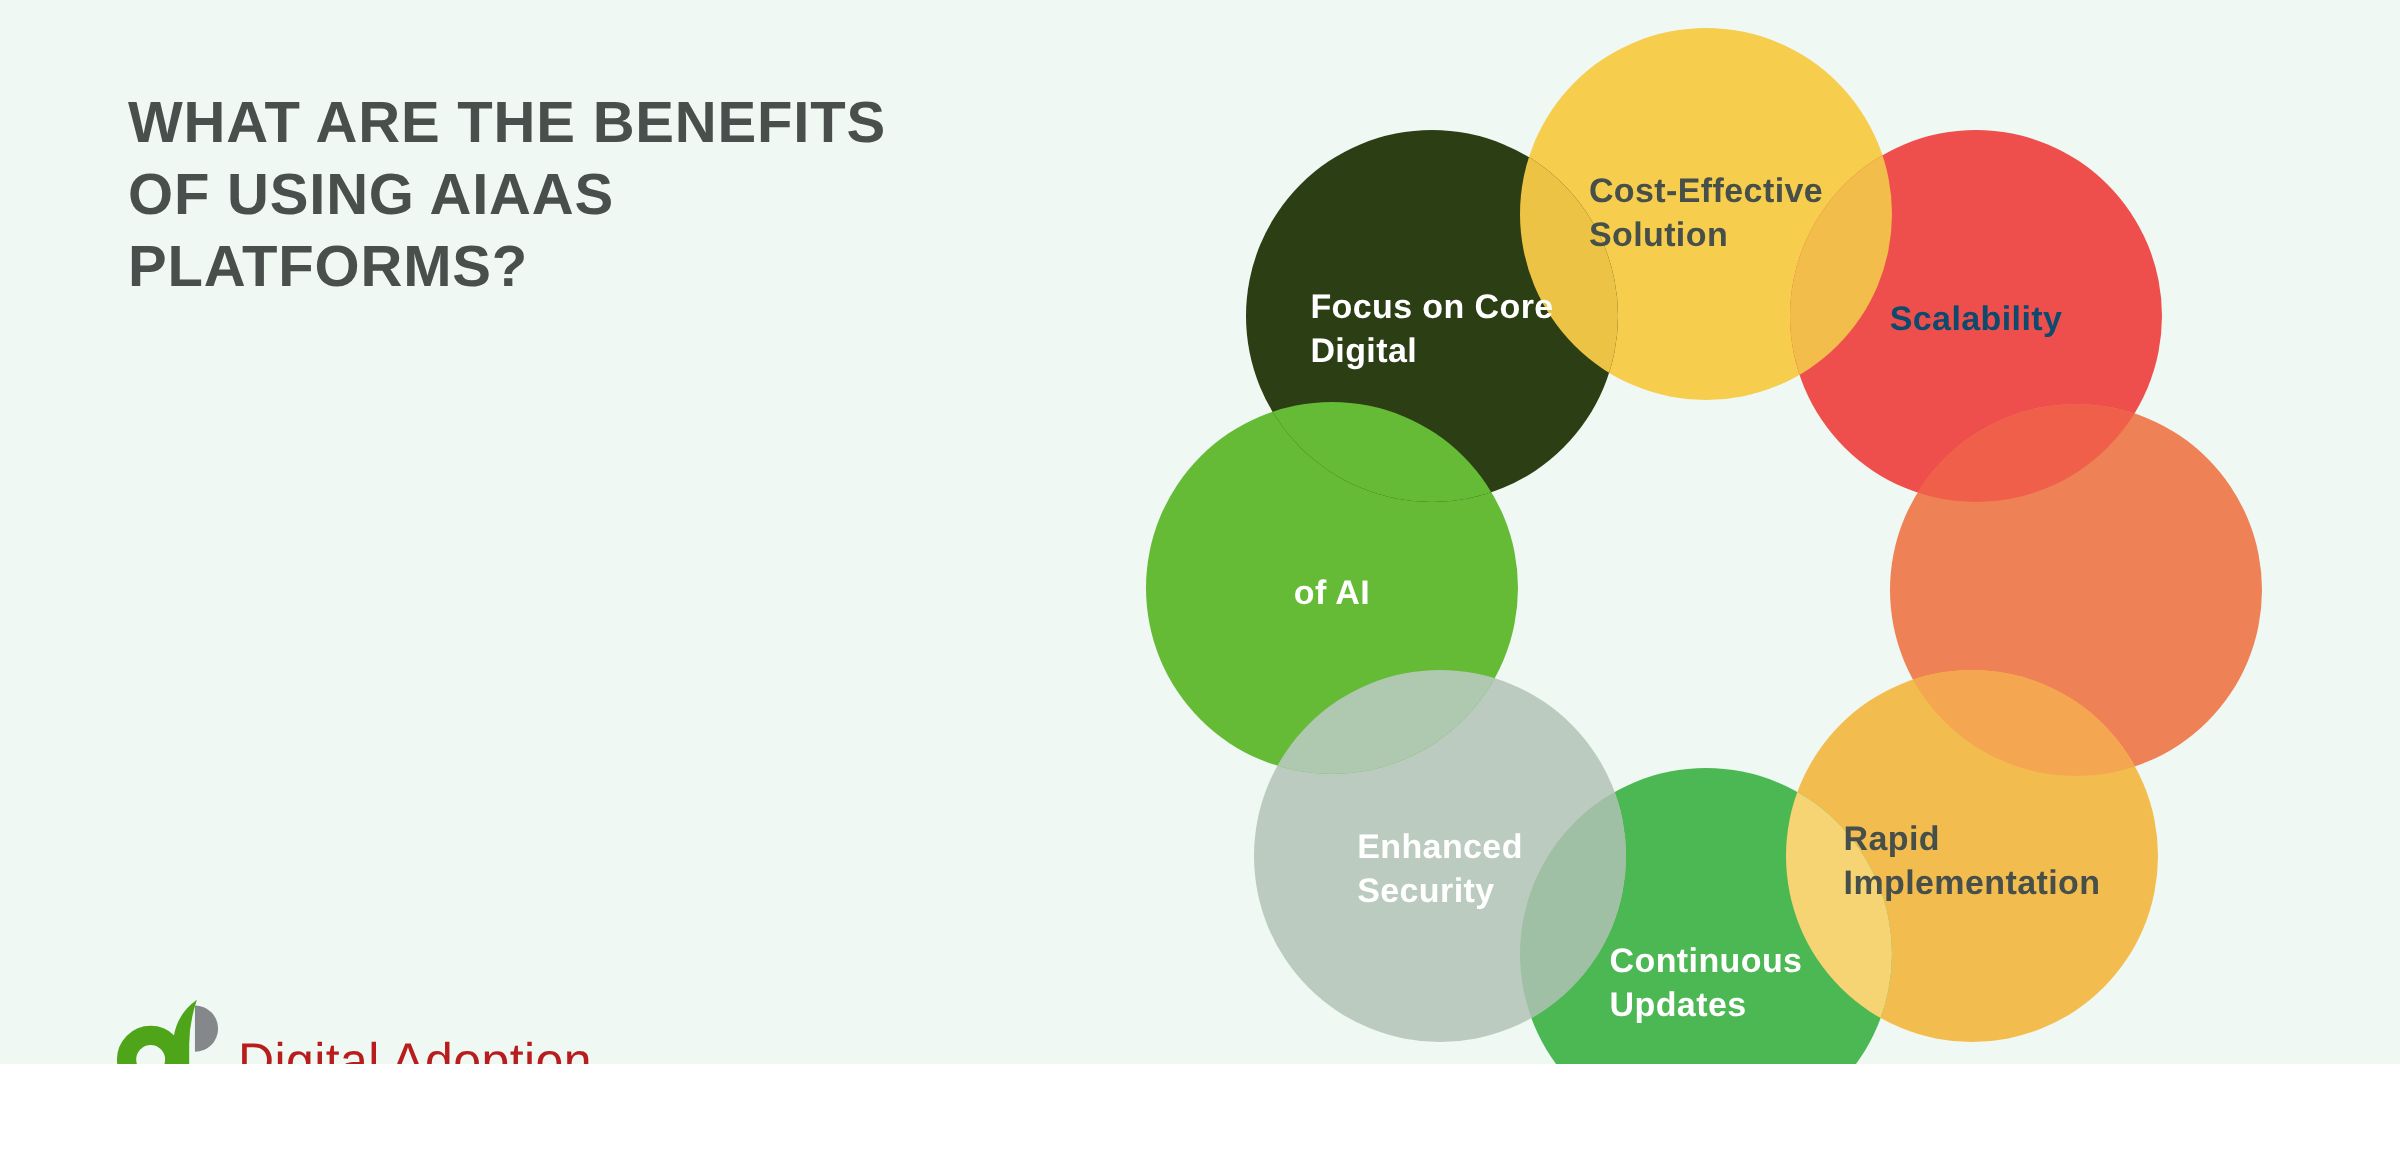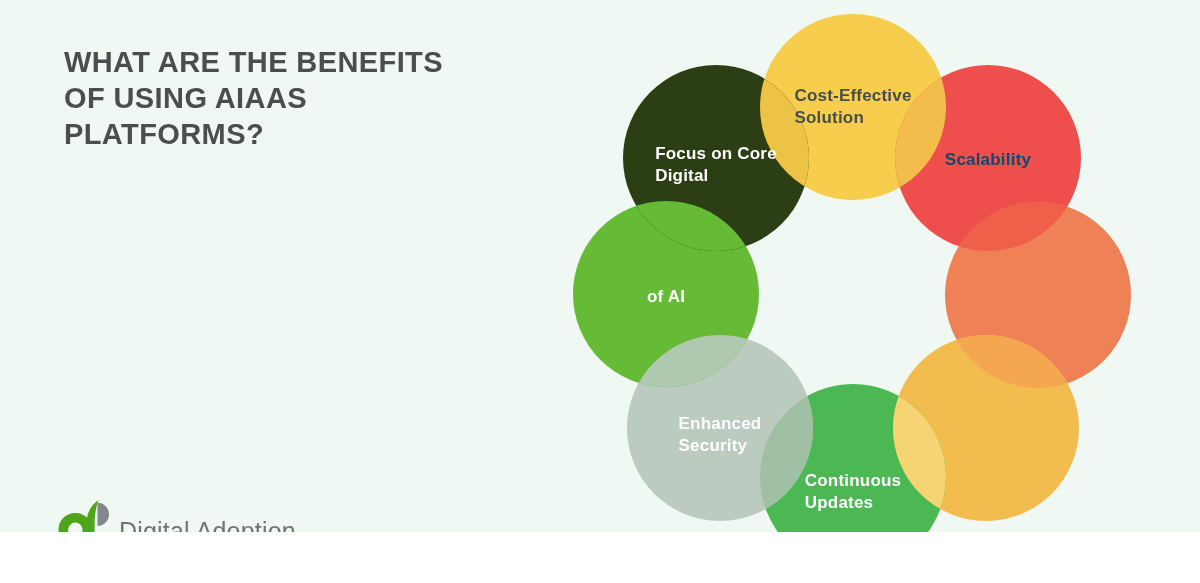--- a/index.html
+++ b/index.html
@@ -96,20 +96,24 @@
         </g>
       </svg>
     <div class="labels" id="labels">
         <div class="circle-label" style="left: 313px; top: 107px; color: rgb(71, 79, 74);">
           <div>Cost-Effective</div>
           <div>Solution</div>
         </div>
         <div class="circle-label" style="left: 448px; top: 160px; color: #0c4a6e;">
           <div>Scalability</div>
         </div>
+        <div class="circle-label" style="left: 446px; top: 431px; color: rgb(71, 79, 74);">
+          <div>Rapid</div>
+          <div>Implementation</div>
+        </div>
         <div class="circle-label" style="left: 313px; top: 492px; color: rgb(255, 255, 255);">
           <div>Continuous</div>
           <div>Updates</div>
         </div>
         <div class="circle-label" style="left: 180px; top: 435px; color: rgb(255, 255, 255);">
           <div>Enhanced</div>
           <div>Security</div>
         </div>
         <div class="circle-label" style="left: 126px; top: 297px; color: rgb(255, 255, 255);">
           <div>of AI</div>
@@ -120,16 +124,16 @@
         </div>
       </div>
   </div>
 
   <div class="logo">
     <svg width="52" height="50" viewBox="0 0 54 50">
       <path d="M41,4 A12,12 0 0 1 41,28 Z" fill="#84888b"></path>
       <circle cx="18" cy="32" r="12.5" fill="none" stroke-width="10" stroke="#4ea51a"></circle>
       <path d="M30,47 L30,20 Q32,8 42,1 Q38,13 38,24 L38,42 Q38,47 33,47 Z" stroke-linejoin="round" fill="#4ea51a"></path>
     </svg>
-    <span class="logo-text" style="color: #737373;">Digital Adoption</span>
+    <span class="logo-text" style="color: #b91c1c;">Digital Adoption</span>
   </div>
 
 </div>
 
 </body></html>

